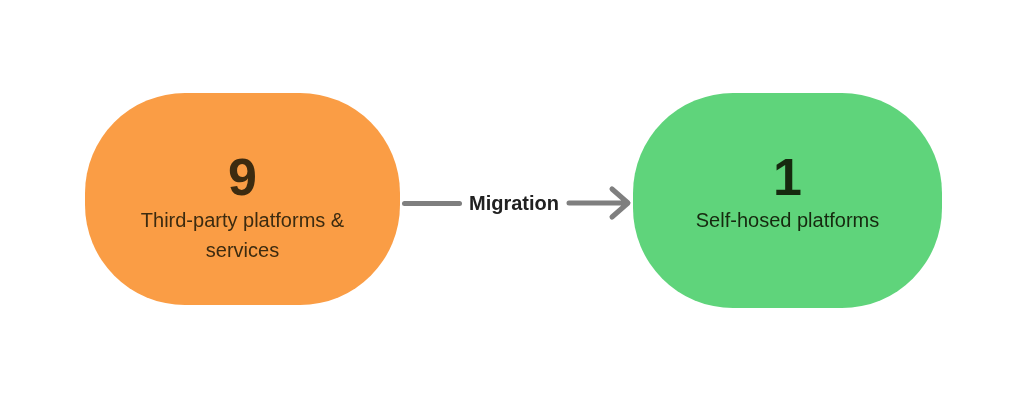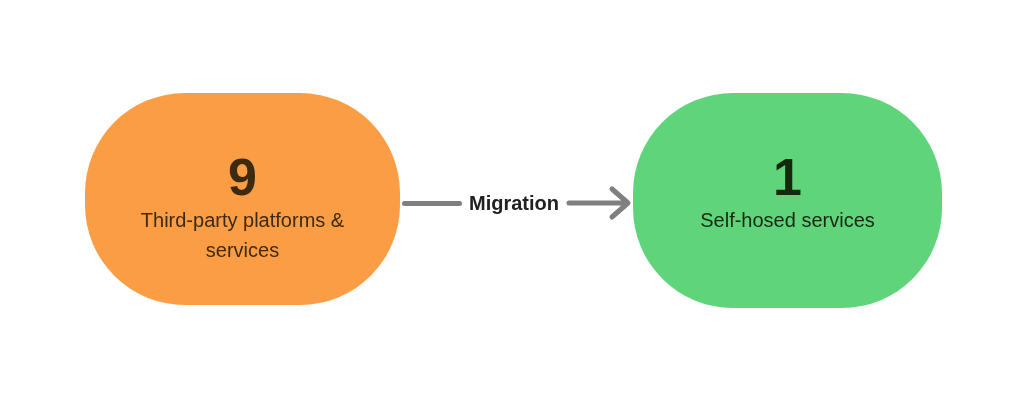--- a/index.html
+++ b/index.html
@@ -100,16 +100,16 @@
   <div class="arrow-row">
     <div class="arrow-shaft"></div>
     <span class="arrow-label">Migration</span>
     <svg class="arrow-head-svg" width="66" height="36" viewBox="0 0 66 36">
       <path d="M 3 18 L 61 18 M 46 4 L 62 18 L 46 32" fill="none" stroke="currentColor" stroke-width="5" stroke-linecap="round" stroke-linejoin="round"></path>
     </svg>
   </div>
 
   <div class="node node-target">
     <div class="node-value">1</div>
-    <div class="node-label">Self-hosed services</div>
+    <div class="node-label">Self-hosed platforms</div>
   </div>
 
 </div>
 
 </body></html>

